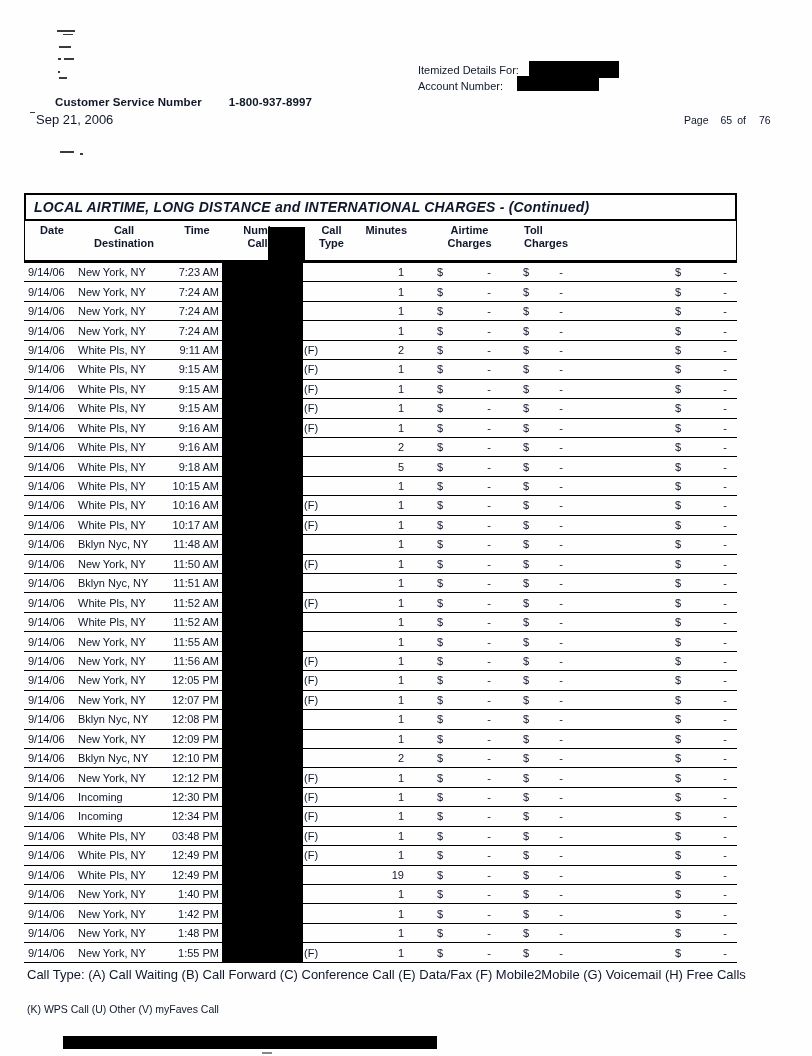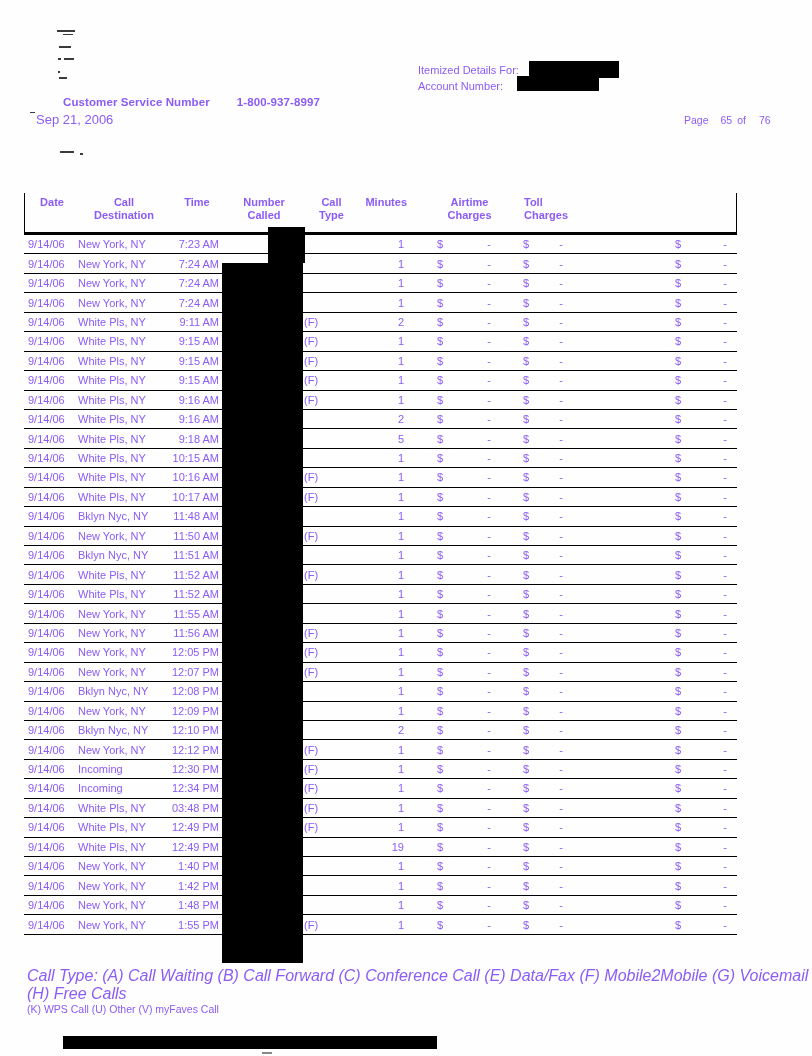--- a/index.html
+++ b/index.html
@@ -1,27 +1,27 @@
 <!DOCTYPE html>
 <html><head>
 <meta charset="utf-8">
 <title>Phone Bill - Itemized Details</title>
 <style>
   * { margin:0; padding:0; box-sizing:border-box; }
   html,body { background:#ffffff; }
   .page {
     position:relative; width:812px; height:1056px; background:#fefefe;
-    font-family:"Liberation Sans", sans-serif; color:#8b5cf6; overflow:hidden;
+    font-family:"Liberation Sans", sans-serif; color:#0f172a; overflow:hidden;
   }
   .artifact { position:absolute; background:#3a3a3a; }
   .redact { position:absolute; background:#000; z-index:5; }
 
   
   .meta-right { position:absolute; left:418px; top:62px; font-size:11px; line-height:16px; }
-  .cs-line { position:absolute; left:63px; top:96px; font-size:11.5px; font-weight:bold; letter-spacing:0.1px; }
+  .cs-line { position:absolute; left:55px; top:96px; font-size:11.5px; font-weight:bold; letter-spacing:0.1px; }
   .cs-number { margin-left:27px; }
   .date-line { position:absolute; left:36px; top:112px; font-size:13px; }
   .page-line { position:absolute; left:684px; top:114px; font-size:10.5px; }
   .page-line .gap1 { margin-left:12px; }
   .page-line .gap2 { margin-left:5px; }
   .page-line .gap3 { margin-left:13px; }
 
   
   .table-wrap { position:absolute; left:24px; top:193px; width:713px; z-index:1; }
   .title-box {
@@ -52,21 +52,21 @@
   .m-total{ padding-left:48px; padding-right:10px; }
 
   
   .redact-itemized  { left:529px; top:61px; width:90px; height:17px; }
   .redact-account   { left:517px; top:76px; width:82px; height:15px; }
   .redact-col-header{ left:244px; top:34px; width:37px; height:36px; }
   .redact-col-body  { left:198px; top:70px; width:81px; height:700px; }
   .redact-bottom    { left:63px; top:1036px; width:374px; height:13px; }
 
   
-  .fn1 { position:absolute; left:27px; top:967px; font-size:16px;font-style:italic; }
+  .fn1 { position:absolute; left:27px; top:967px; font-size:13px; }
   .fn2 { position:absolute; left:27px; top:1003px; font-size:10.5px; }
 </style>
 </head>
 <body>
 
 <div class="page">
 
   <div class="artifact" style="left:57px; top:30px; width:18px; height:2px;"></div>
   <div class="artifact" style="left:63px; top:34px; width:10px; height:1px;"></div>
   <div class="artifact" style="left:59px; top:46px; width:12px; height:2px;"></div>
@@ -90,20 +90,23 @@
     <span>Customer Service Number</span><span class="cs-number">1-800-937-8997</span>
   </div>
 
   <div class="date-line">Sep 21, 2006</div>
 
   <div class="page-line">
     <span>Page</span><span class="gap1">65</span><span class="gap2">of</span><span class="gap3">76</span>
   </div>
 
   <div class="table-wrap">
+    <div class="title-box">
+      <span>LOCAL AIRTIME, LONG DISTANCE and INTERNATIONAL CHARGES  - (Continued)</span>
+    </div>
     <div class="thead grid-row" id="thead">
         <div class="th h0">Date</div>
         <div class="th h1">Call
 Destination</div>
         <div class="th h2">Time</div>
         <div class="th h3">Number
 Called</div>
         <div class="th h4">Call
 Type</div>
         <div class="th h5">Minutes</div>

